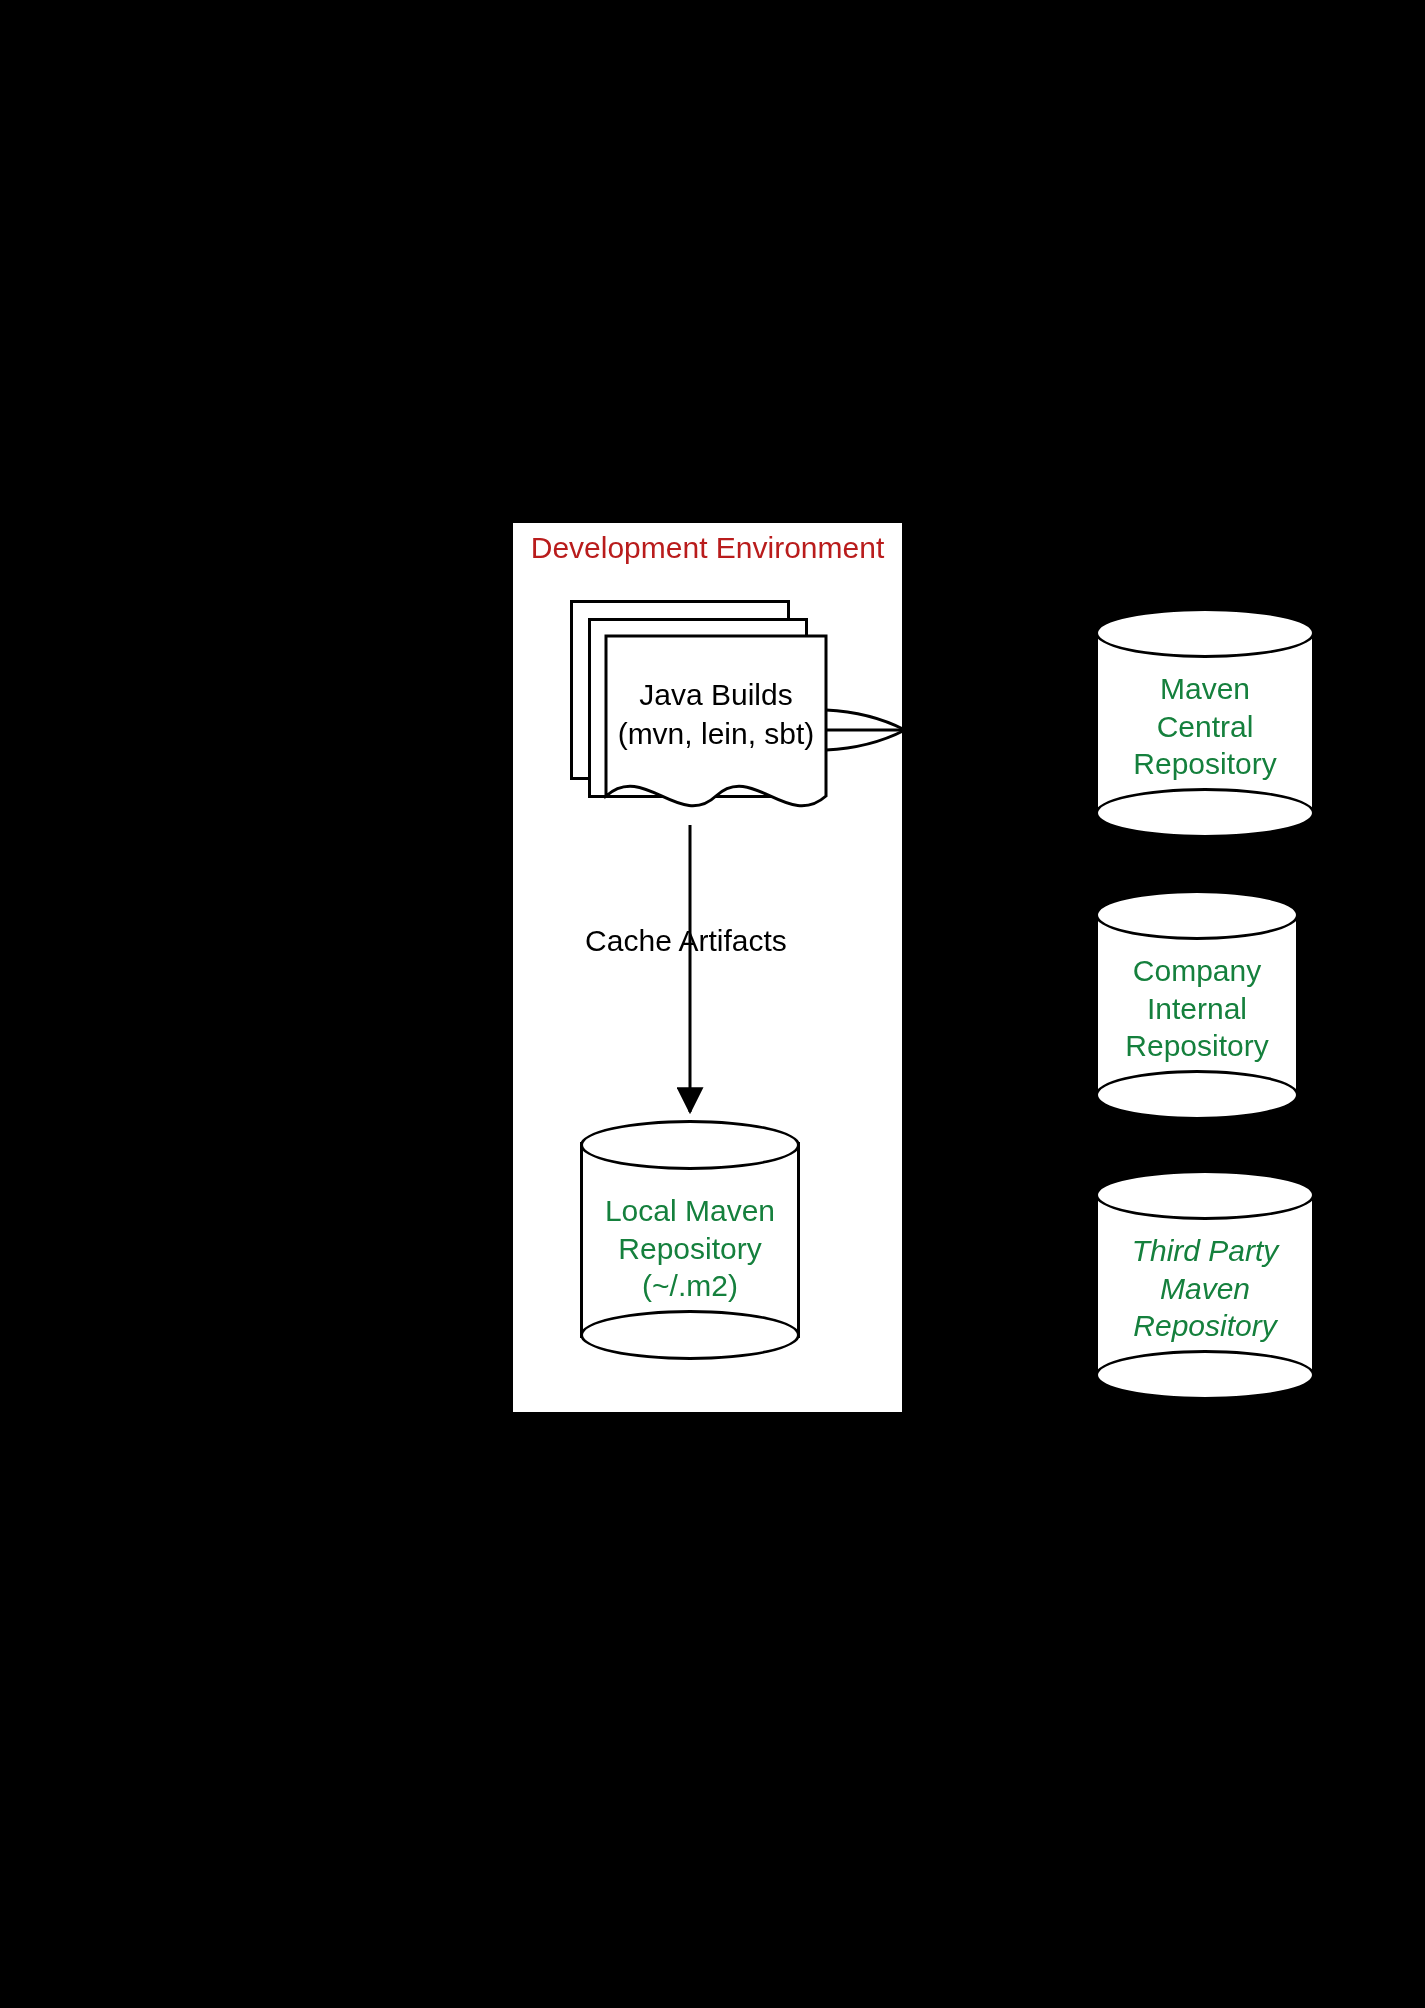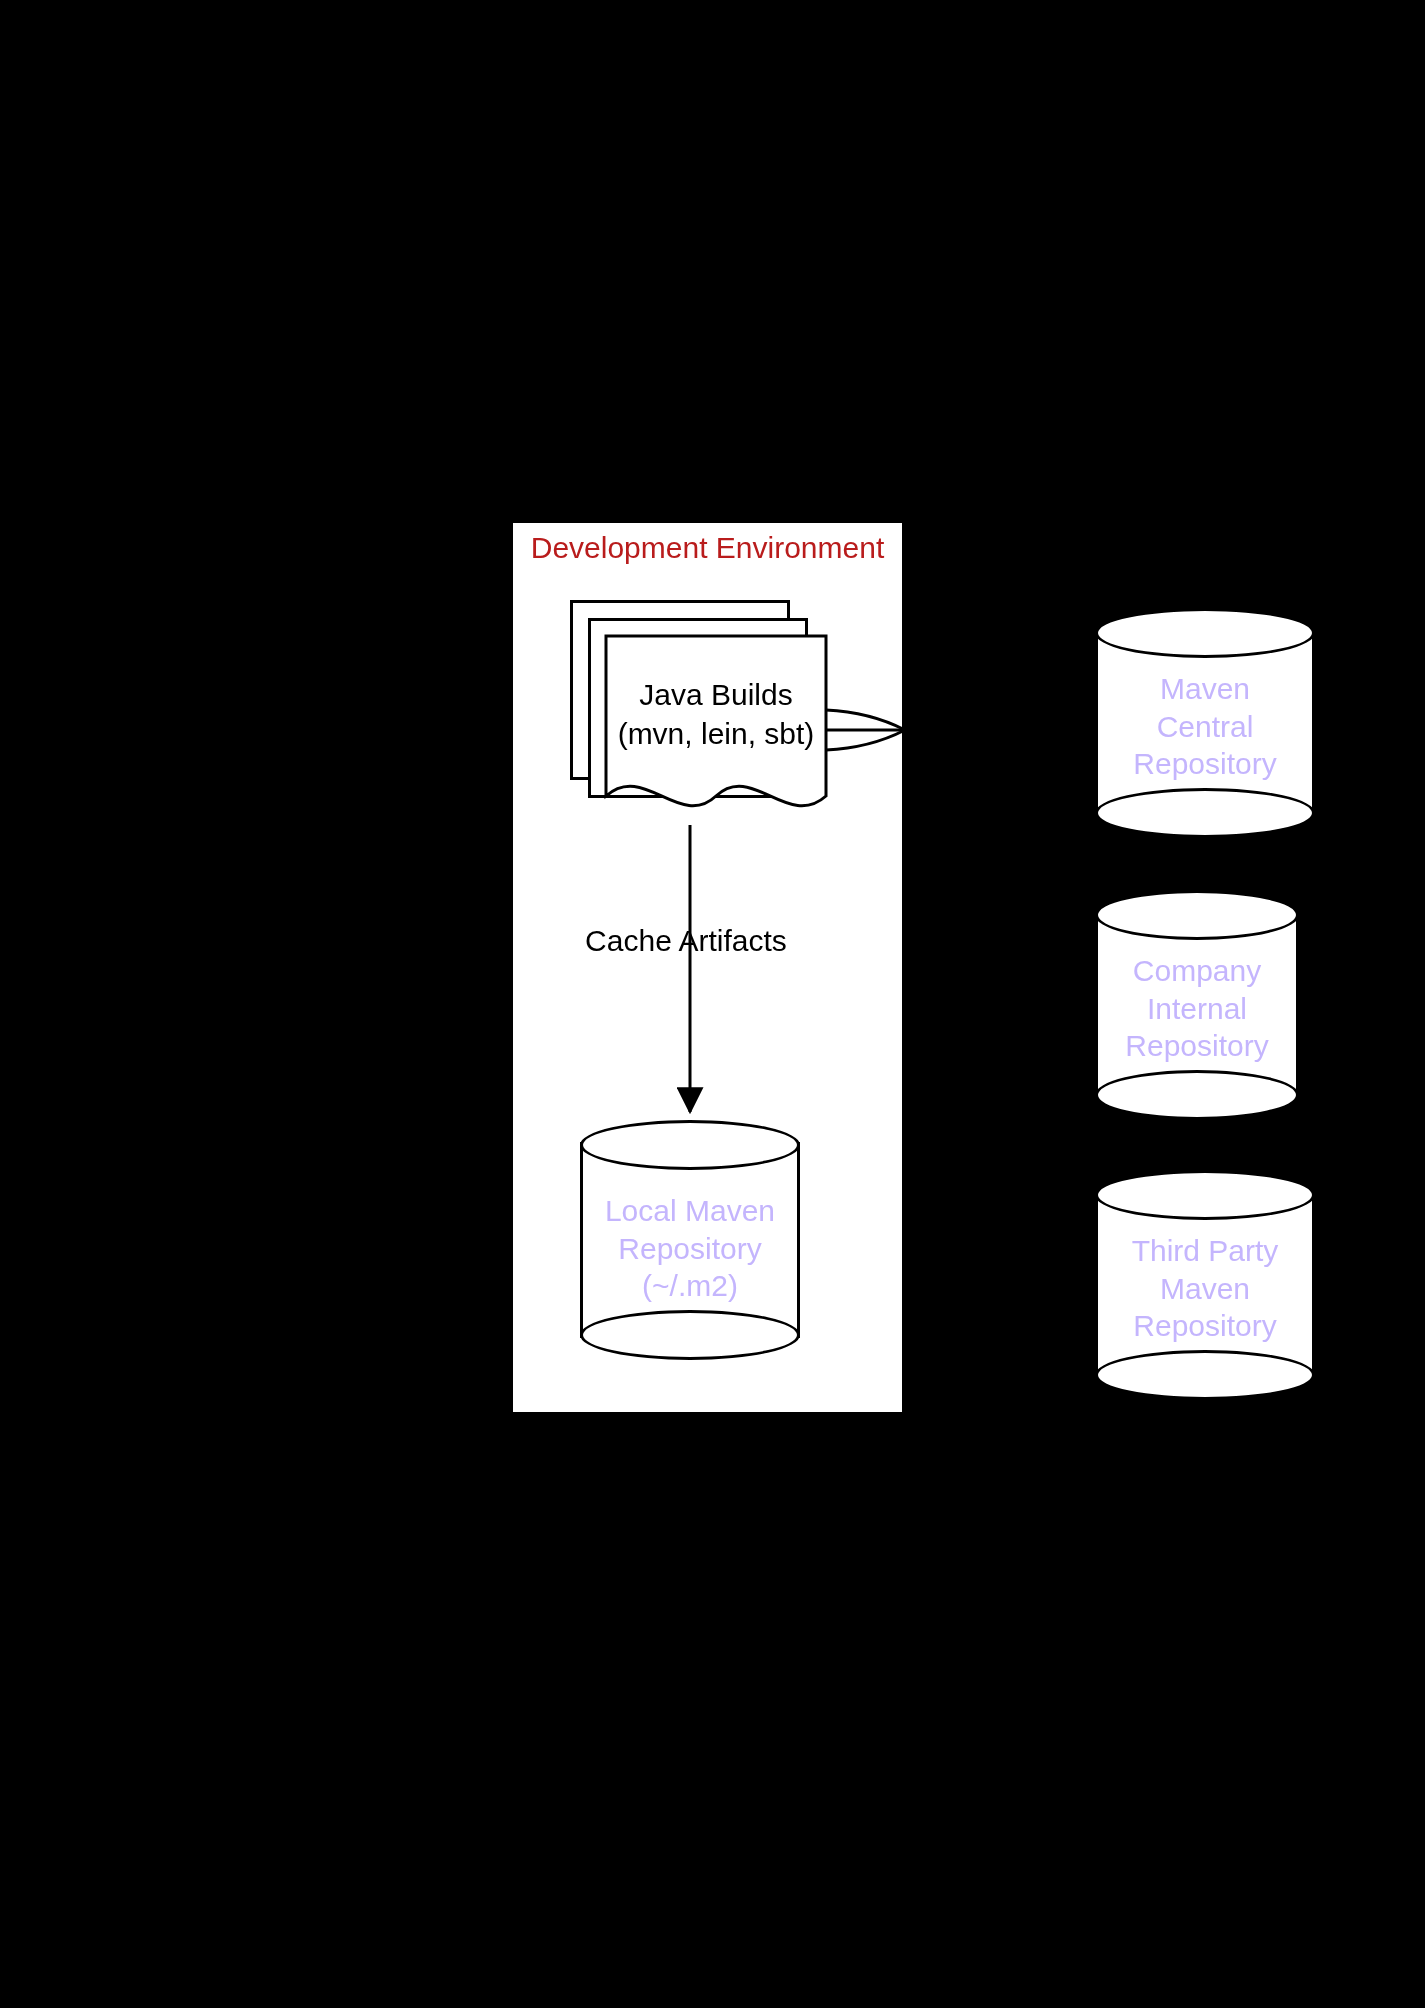--- a/index.html
+++ b/index.html
@@ -57,21 +57,21 @@
     left: 0; right: 0;
     background: #fff;
     border: 3px solid #000;
     border-radius: 50%;
   }
   .cyl-label {
     position: absolute;
     left: 0; right: 0;
     text-align: center;
     font-size: 30px;
-    color: #c4b5fd;
+    color: #15803d;
     line-height: 1.25;
   }
   .label {
     position: absolute;
     background: #fff;
     color: #000;
     font-size: 30px;
     text-align: center;
     padding: 4px 6px;
   }
@@ -132,21 +132,21 @@
     <div class="cyl-body" style="top:22px; bottom:22px;"></div>
     <div class="cyl-bot" style="bottom:0; height:44px;"></div>
     <div class="cyl-top" style="top:0; height:44px;"></div>
     <div class="cyl-label" style="top:62px;">
       <span>Company</span><br>
       <span>Internal</span><br>
       <span>Repository</span>
     </div>
   </div>
 
-  <div class="cyl" style="left:1095px; top:1170px; width:220px; height:230px;">
+  <div class="cyl" style="left:1095px; top:1170px; width:220px; height:230px;font-style:italic;">
     <div class="cyl-body" style="top:22px; bottom:22px;"></div>
     <div class="cyl-bot" style="bottom:0; height:44px;"></div>
     <div class="cyl-top" style="top:0; height:44px;"></div>
     <div class="cyl-label" style="top:62px;">
       <span>Third Party</span><br>
       <span>Maven</span><br>
       <span>Repository</span>
     </div>
   </div>
 

